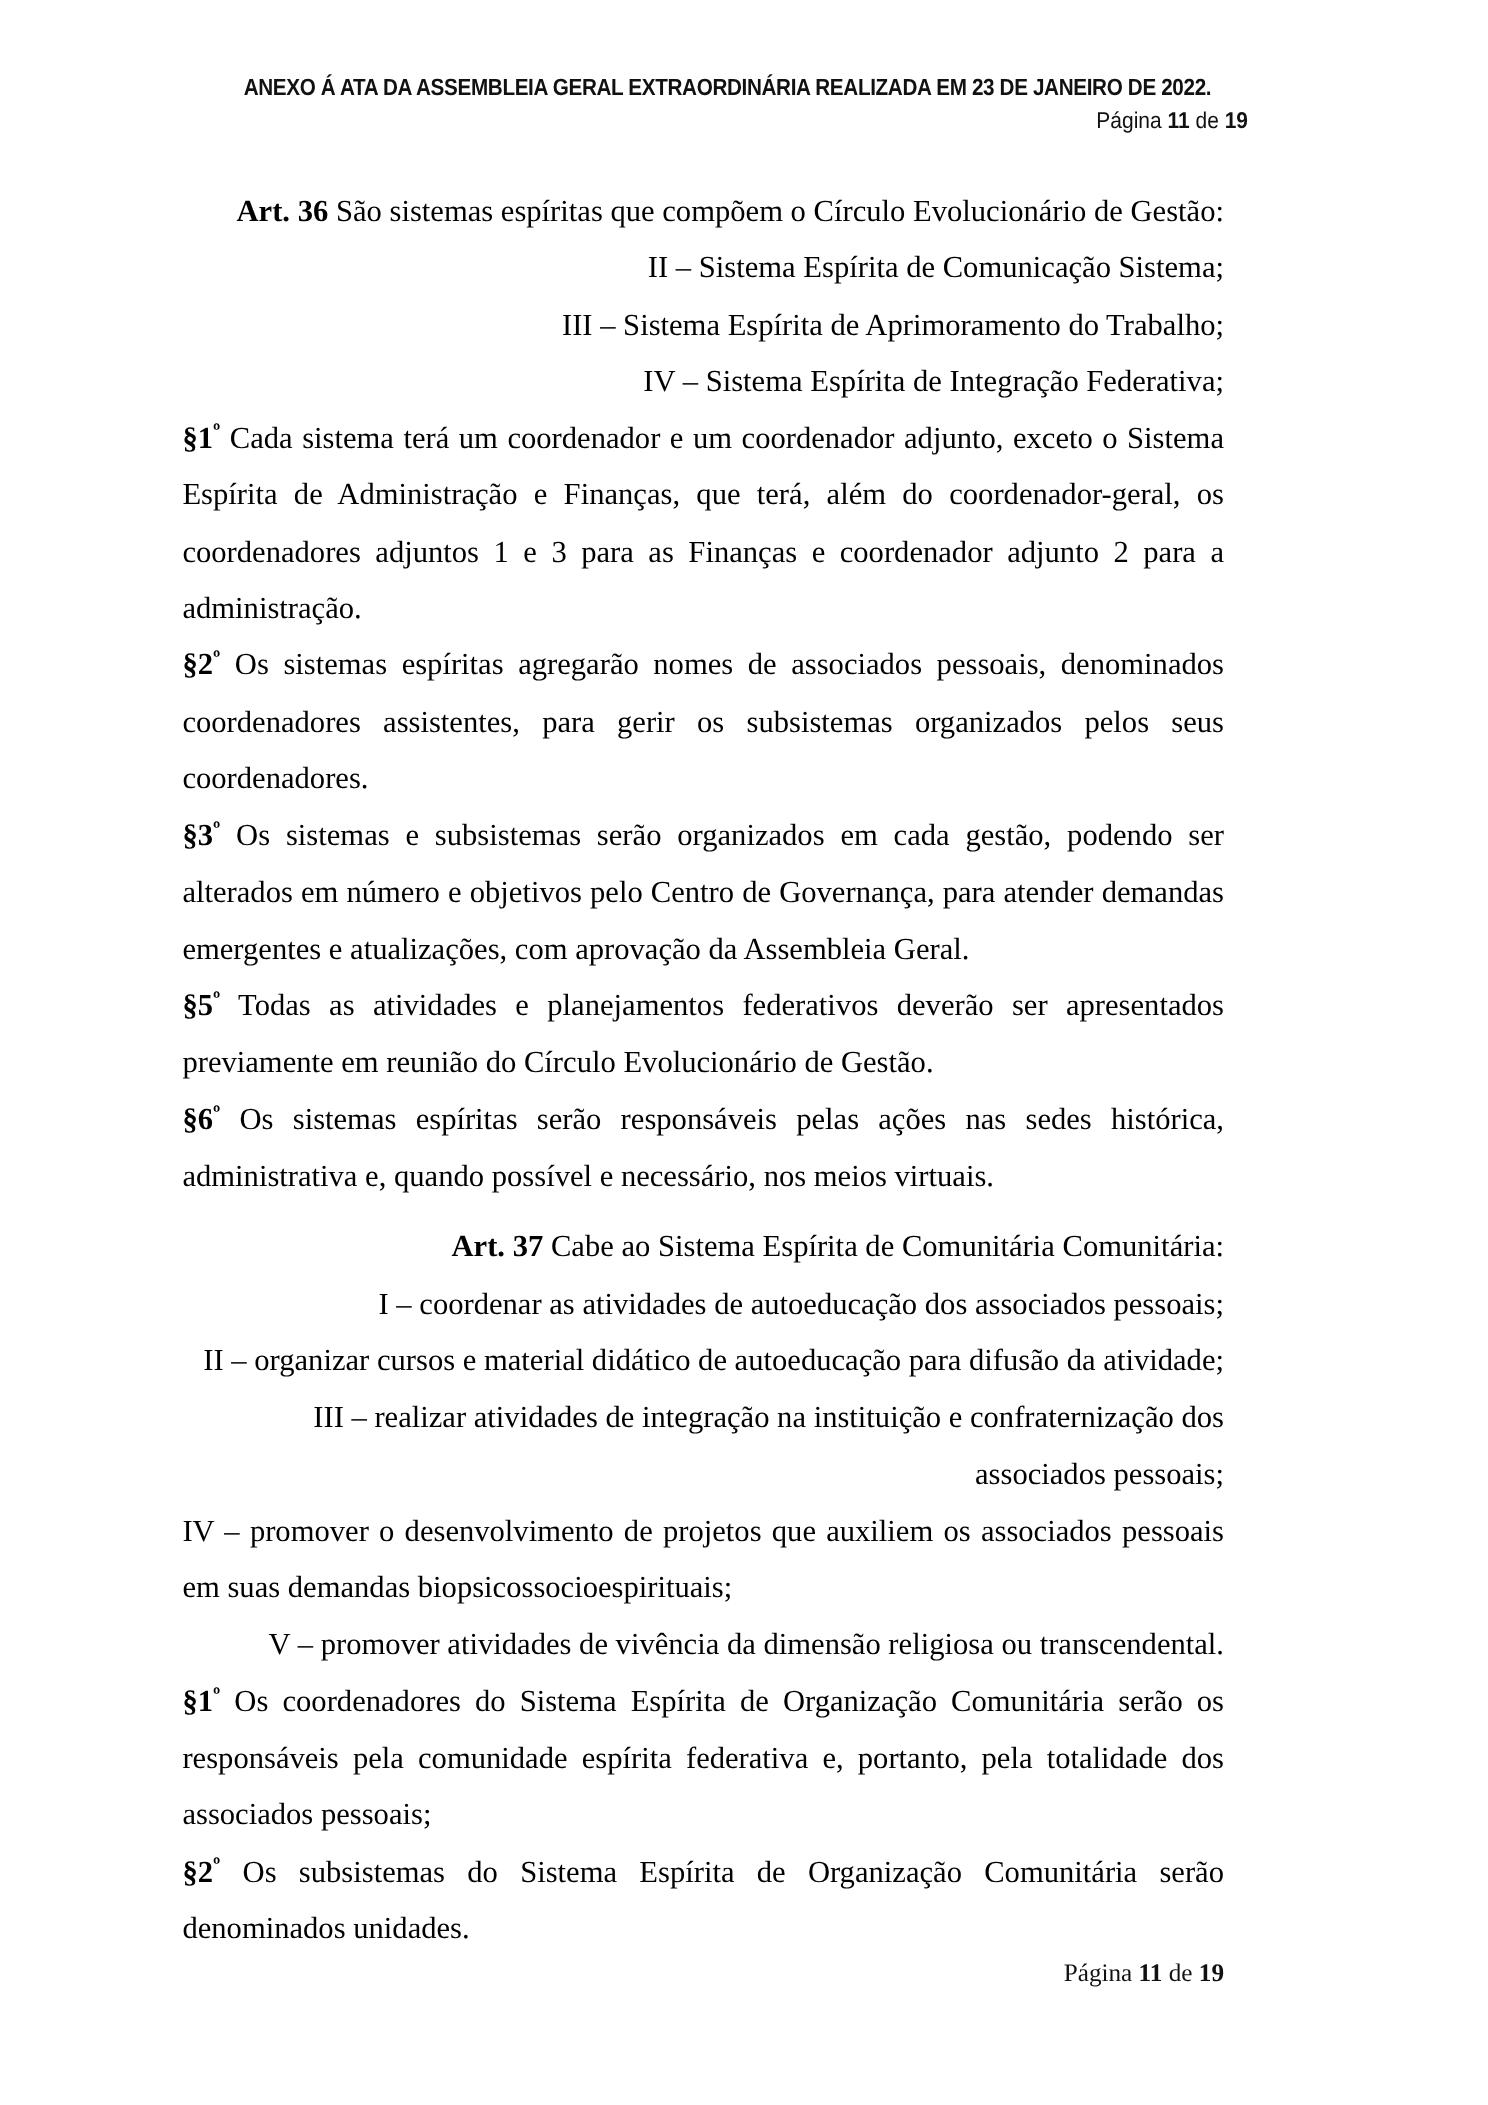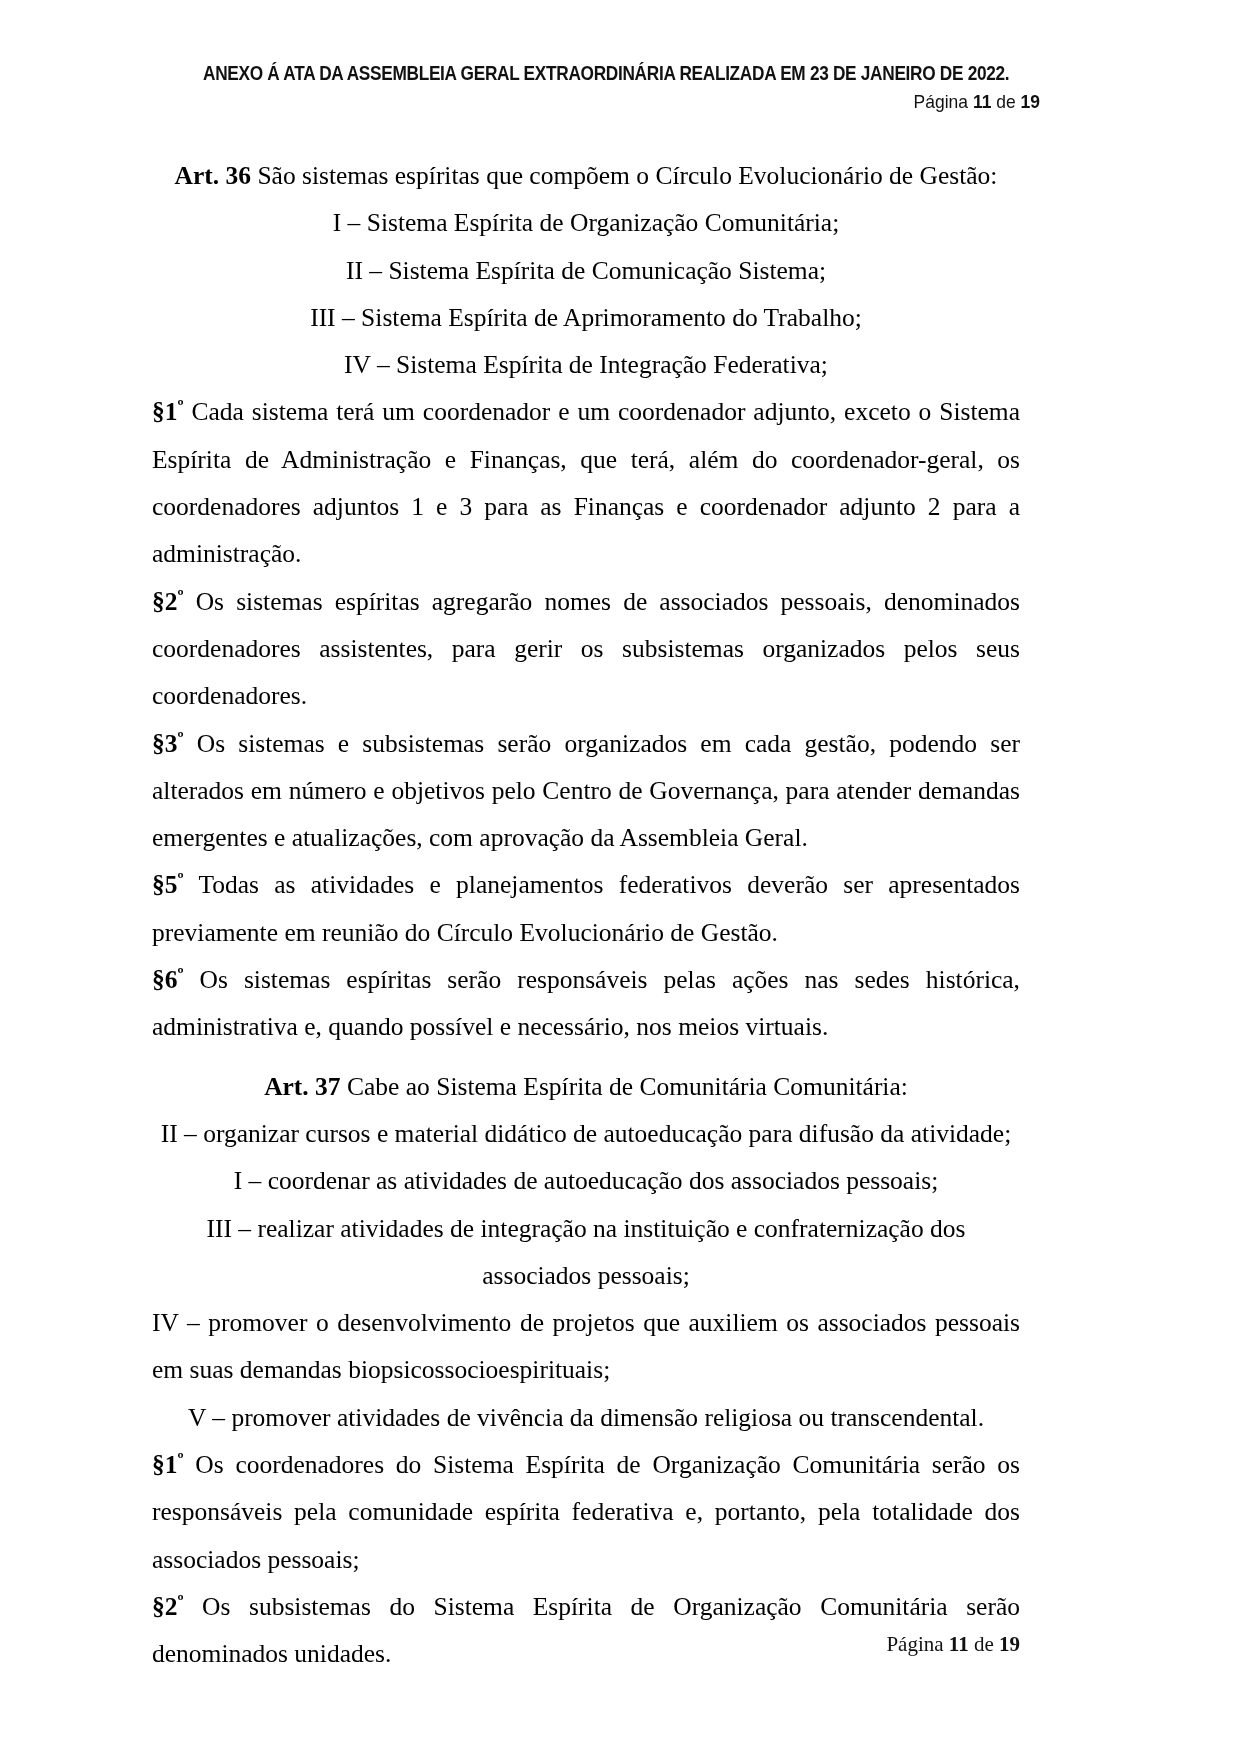--- a/index.html
+++ b/index.html
@@ -57,21 +57,21 @@
     width: 868px;
   }
   p.doc {
     margin: 0 0 0 0;
     font-size: 25.5px;
     line-height: 1.855;
     text-align: justify;
     text-justify: inter-word;
     font-family: "Liberation Serif", "DejaVu Serif", serif;
   }
-  p.doc.nojust { text-align: center; }
+  p.doc.nojust { text-align: right; }
   p.gap-after  { margin-bottom: 12px; }
   .lead { font-weight: bold; }
   .ord {
     font-size: 0.72em;
     vertical-align: 0.42em;
     line-height: 0;
   }
 
   
   .page-footer {
@@ -98,40 +98,39 @@
       <b>11</b>
       <span>de</span>
       <b>19</b>
     </div>
   </div>
 
   <div class="body-area">
 
     <p class="doc nojust"><span class="lead">Art. 36</span><span> São sistemas espíritas que compõem o Círculo Evolucionário de Gestão:</span></p>
 
-    <p class="doc nojust">I – Sistema Espírita de Organização Comunitária;</p>
     <p class="doc nojust">II – Sistema Espírita de Comunicação Sistema;</p>
     <p class="doc nojust">III – Sistema Espírita de Aprimoramento do Trabalho;</p>
     <p class="doc nojust">IV – Sistema Espírita de Integração Federativa;</p>
 
     <p class="doc"><span class="lead">§1</span><span class="lead ord">º</span><span> Cada sistema terá um coordenador e um coordenador adjunto, exceto o Sistema Espírita de Administração e Finanças, que terá, além do coordenador-geral, os coordenadores adjuntos 1 e 3 para as Finanças e coordenador adjunto 2 para a administração.</span></p>
 
     <p class="doc"><span class="lead">§2</span><span class="lead ord">º</span><span> Os sistemas espíritas agregarão nomes de associados pessoais, denominados coordenadores assistentes, para gerir os subsistemas organizados pelos seus coordenadores.</span></p>
 
     <p class="doc"><span class="lead">§3</span><span class="lead ord">º</span><span> Os sistemas e subsistemas serão organizados em cada gestão, podendo ser alterados em número e objetivos pelo Centro de Governança, para atender demandas emergentes e atualizações, com aprovação da Assembleia Geral.</span></p>
 
 
     <p class="doc"><span class="lead">§5</span><span class="lead ord">º</span><span> Todas as atividades e planejamentos federativos deverão ser apresentados previamente em reunião do Círculo Evolucionário de Gestão.</span></p>
 
     <p class="doc gap-after"><span class="lead">§6</span><span class="lead ord">º</span><span> Os sistemas espíritas serão responsáveis pelas ações nas sedes histórica, administrativa e, quando possível e necessário, nos meios virtuais.</span></p>
 
     <p class="doc nojust"><span class="lead">Art. 37</span><span> Cabe ao Sistema Espírita de Comunitária Comunitária:</span></p>
 
+    <p class="doc nojust">I – coordenar as atividades de autoeducação dos associados pessoais;</p>
     <p class="doc nojust">II – organizar cursos e material didático de autoeducação para difusão da atividade;</p>
-    <p class="doc nojust">I – coordenar as atividades de autoeducação dos associados pessoais;</p>
     <p class="doc nojust">III – realizar atividades de integração na instituição e confraternização dos associados pessoais;</p>
     <p class="doc">IV – promover o desenvolvimento de projetos que auxiliem os associados pessoais em suas demandas biopsicossocioespirituais;</p>
     <p class="doc nojust">V – promover atividades de vivência da dimensão religiosa ou transcendental.</p>
 
     <p class="doc"><span class="lead">§1</span><span class="lead ord">º</span><span> Os coordenadores do Sistema Espírita de Organização Comunitária serão os responsáveis pela comunidade espírita federativa e, portanto, pela totalidade dos associados pessoais;</span></p>
 
     <p class="doc gap-after"><span class="lead">§2</span><span class="lead ord">º</span><span> Os subsistemas do Sistema Espírita de Organização Comunitária serão denominados unidades.</span></p>
 
   </div>
 

